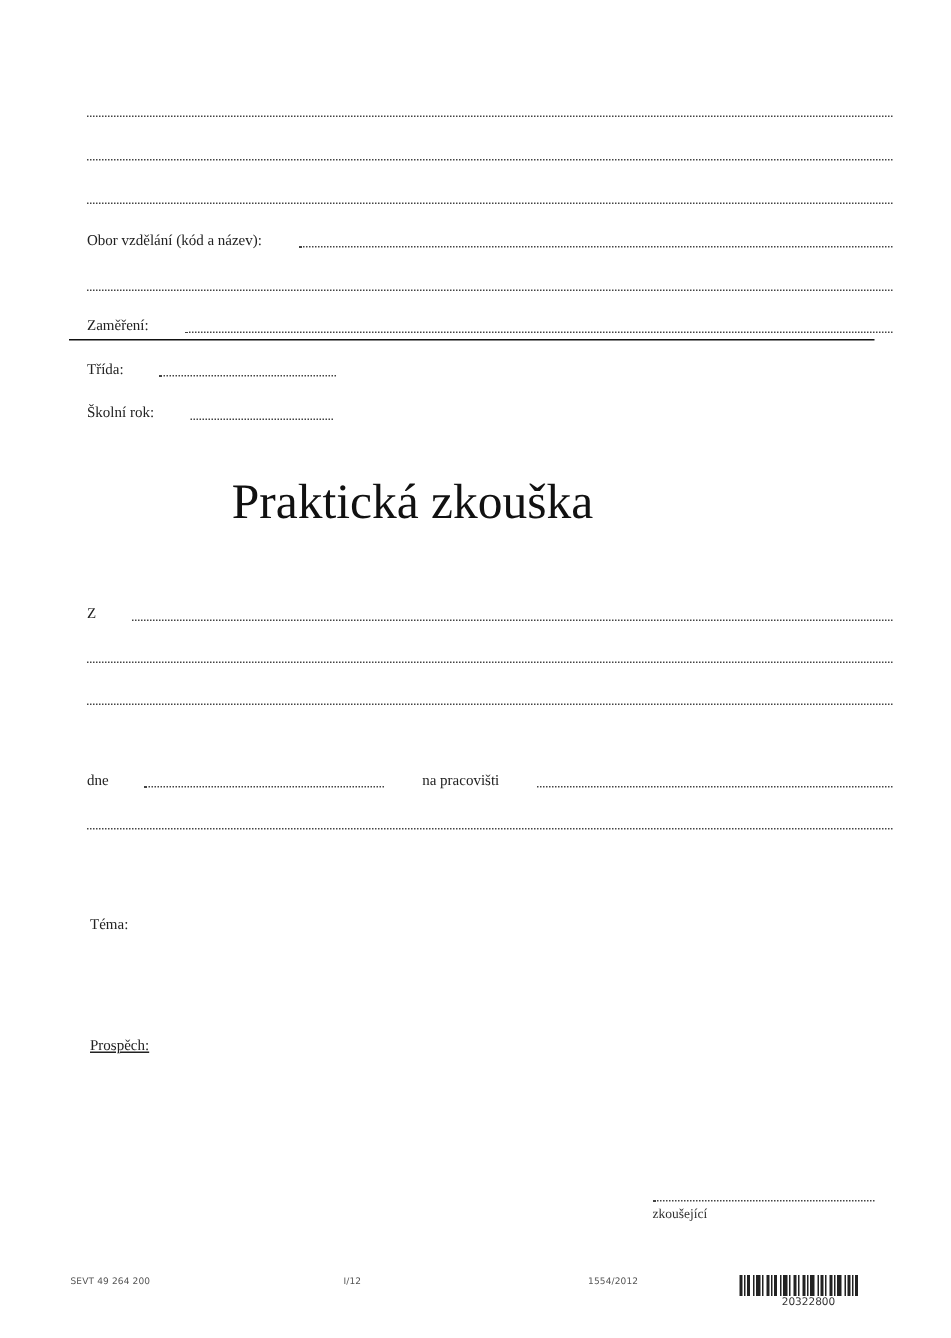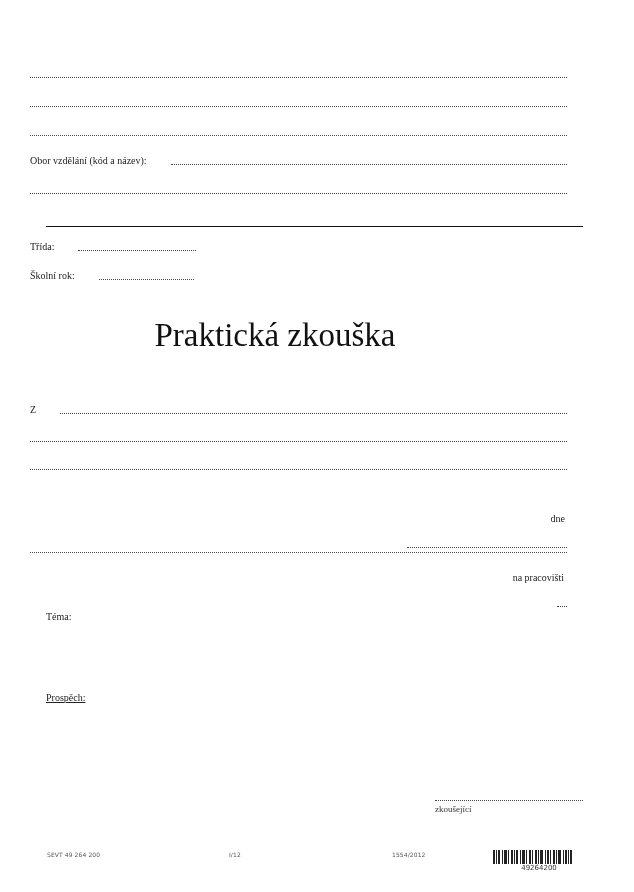--- a/index.html
+++ b/index.html
@@ -1,28 +1,28 @@
 <!DOCTYPE html>
 <html><head>
   <meta charset="utf-8">
   <style>
     html, body { margin: 0; padding: 0; background: #ffffff; }
     body { width: 634px; height: 892px; position: relative; overflow: hidden;
            font-family: "Liberation Serif", "DejaVu Serif", serif; color: #222; }
     .page { position: absolute; left: 0; top: 0; width: 634px; height: 892px; background: #fff; }
-    .row { position: absolute; left: 30px; width: 537px; height: 14px; display: flex; align-items: flex-end;
+    .row { position: absolute; left: 58px; width: 537px; height: 14px; display: flex; align-items: flex-end;
            font-size: 10px; line-height: 12px; white-space: nowrap; gap: 22px; }
     .lbl { flex: 0 0 auto; padding-right: 2px; color: #222; }
     .dots { flex: 1 1 auto; border-bottom: 1px dotted #444; height: 0; margin-bottom: 2px; min-width: 10px; }
     .dots.fixed { flex: 0 0 auto; }
     .mid { flex: 0 0 auto; padding: 0 3px; }
     .solid-rule { position: absolute; left: 46px; width: 537px; border-top: 1.5px solid #111; }
     .title { position: absolute; left: 0; width: 550px; text-align: center; top: 315px;
              font-size: 33px; line-height: 40px; color: #111; }
-    .section-label { position: absolute; left: 46px; font-size: 10px; color: #222; }
+    .section-label { position: absolute; left: 60px; font-size: 10px; color: #222; }
     .sig-line { position: absolute; left: 435px; top: 800px; width: 148px; border-bottom: 1px dotted #444; }
     .sig-label { position: absolute; left: 435px; top: 804px; width: 148px; font-size: 9px; color: #333; }
     .footer { position: absolute; top: 851px; font-family: "DejaVu Sans", "Liberation Sans", sans-serif;
               font-size: 6px; color: #555; letter-spacing: 0.1px; }
     .barcode { position: absolute; left: 493px; top: 850px; width: 92px; height: 14px; display: flex; align-items: stretch; }
     .barcode span { display: block; height: 100%; background: #222; }
     .barcode-num { position: absolute; left: 493px; top: 864px; width: 92px; text-align: center;
                    font-family: "DejaVu Sans", "Liberation Sans", sans-serif; font-size: 7px; color: #333; }
   </style>
 </head>
@@ -41,20 +41,24 @@
     </div>
 
   <div class="row" style="top:153px;">
     <span class="lbl">Obor vzdělání (kód a název):</span>
     <span class="dots"></span>
   </div>
   <div class="row" style="top:182px;">
       <span class="dots"></span>
     </div>
 
+  <div class="row" style="top:210px;">
+    <span class="lbl">Zaměření:</span>
+    <span class="dots"></span>
+  </div>
   <div class="solid-rule" style="top:226px;"></div>
 
   <div class="row" style="top:239px; width:166px;">
     <span class="lbl">Třída:</span>
     <span class="dots"></span>
   </div>
 
   <div class="row" style="top:268px; width:164px;">
     <span class="lbl">Školní rok:</span>
     <span class="dots"></span>
@@ -67,21 +71,21 @@
     <span class="dots"></span>
   </div>
   <div class="row" style="top:430px;">
       <span class="dots"></span>
     </div>
   <div class="row" style="top:458px;">
       <span class="dots"></span>
     </div>
 
 
-  <div class="row" style="top:513px;flex-direction:column;">
+  <div class="row" style="top:513px;">
     <span class="lbl">dne</span>
     <span class="dots fixed" style="width:160px;"></span>
     <span class="mid">na pracovišti</span>
     <span class="dots"></span>
   </div>
   <div class="row" style="top:541px;">
       <span class="dots"></span>
     </div>
 
   <div class="section-label" style="top:611px;">Téma:</div>
@@ -116,14 +120,14 @@
     <span style="width:2px;margin-right:1px"></span>
       <span style="width:1px;margin-right:2px"></span>
       <span style="width:2px;margin-right:1px"></span>
     <span style="width:1px;margin-right:1px"></span>
       <span style="width:3px;margin-right:2px"></span>
       <span style="width:1px;margin-right:1px"></span>
     <span style="width:2px;margin-right:1px"></span>
       <span style="width:1px;margin-right:1px"></span>
       <span style="width:2px"></span>
   </div>
-  <div class="barcode-num">49264200</div>
+  <div class="barcode-num">20322800</div>
 </div>
 
 </body></html>

